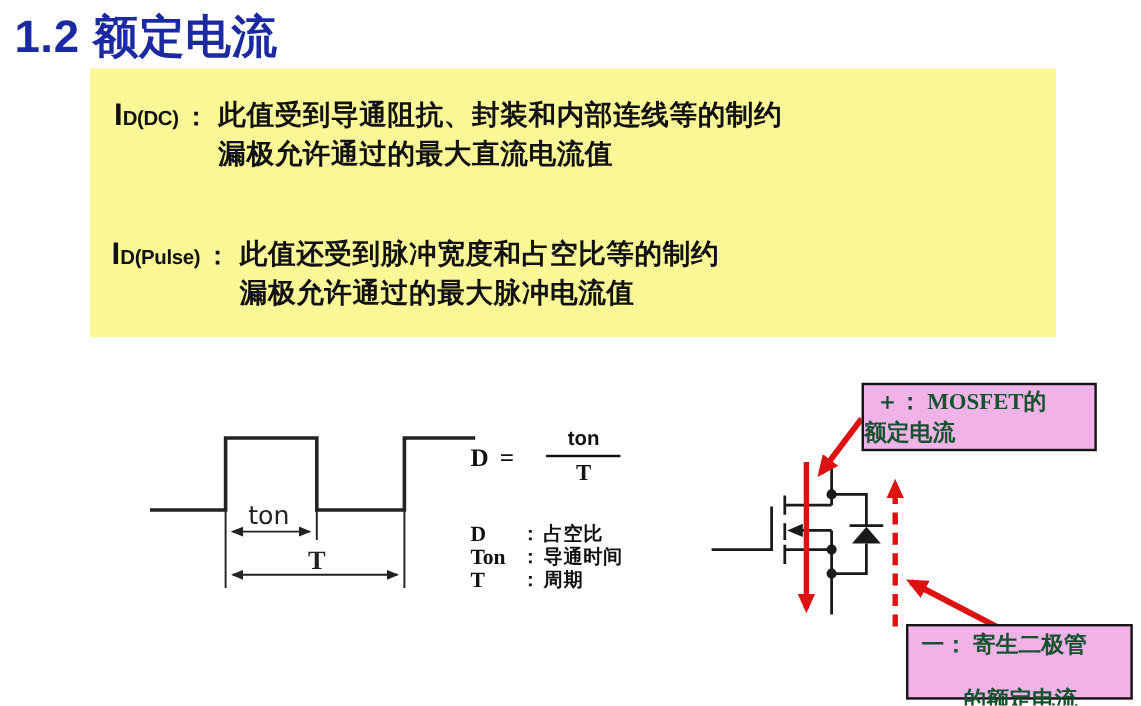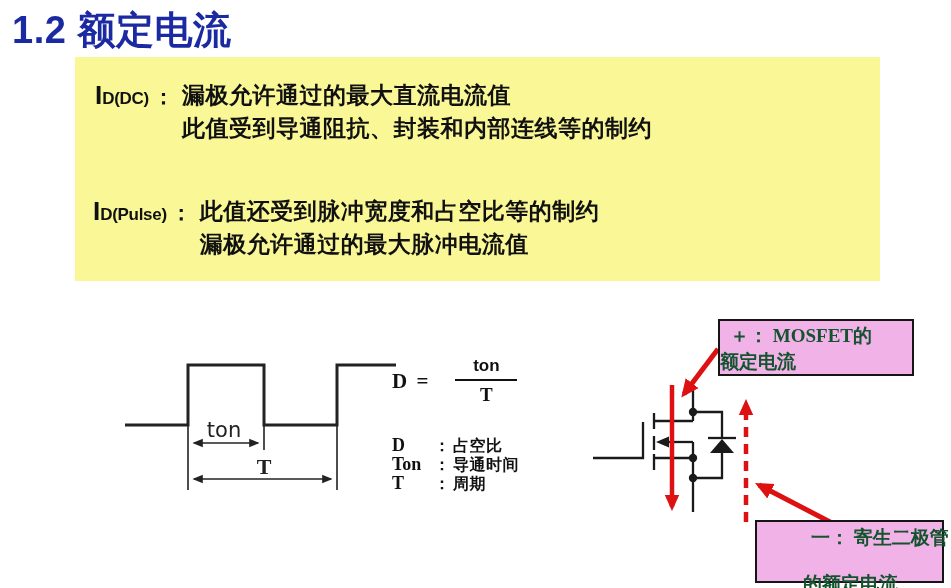--- a/index.html
+++ b/index.html
@@ -66,21 +66,21 @@
   .callout{
     background:#f1b2e8;border:2.5px solid #151515;color:#14532d;
     font-family:"Liberation Serif",serif;font-weight:700;
     font-size:19px;line-height:26px;white-space:nowrap;
     box-sizing:border-box;
   }
   .callout-mosfet{left:718px;top:319px;width:196px;height:57px;padding-top:2px;}
   .callout-mosfet .l1{padding-left:10px;}
   .callout-mosfet .l2{}
   .callout-diode{left:755px;top:520px;width:189px;height:63px;padding-top:3px;}
-  .callout-diode .l1{padding-left:11px;margin-left:43px;}
+  .callout-diode .l1{padding-left:11px;}
   .callout-diode .l2{padding-left:46px;margin-top:20px;}
 
   svg{display:block;}
   .wave-ton-text{
     font-family:"DejaVu Sans",sans-serif;font-size:21px;font-weight:400;fill:#222;
   }
   .wave-T-text{
     font-family:"Liberation Serif",serif;font-size:22px;font-weight:600;fill:#222;
   }
 </style>
@@ -91,22 +91,22 @@
 
 <div class="abs panel">
 
   <div class="def-row def-row1">
     <div class="def-label">
       <span class="sym-main">I</span>
         <span class="sym-sub">D(DC)</span>
         <span class="sym-colon">：</span>
     </div>
     <div class="def-lines">
+      <div>此值受到导通阻抗、封装和内部连线等的制约</div>
       <div>漏极允许通过的最大直流电流值</div>
-      <div>此值受到导通阻抗、封装和内部连线等的制约</div>
     </div>
   </div>
 
   <div class="def-row def-row2">
     <div class="def-label">
       <span class="sym-main">I</span>
         <span class="sym-sub">D(Pulse)</span>
         <span class="sym-colon">：</span>
     </div>
     <div class="def-lines">

